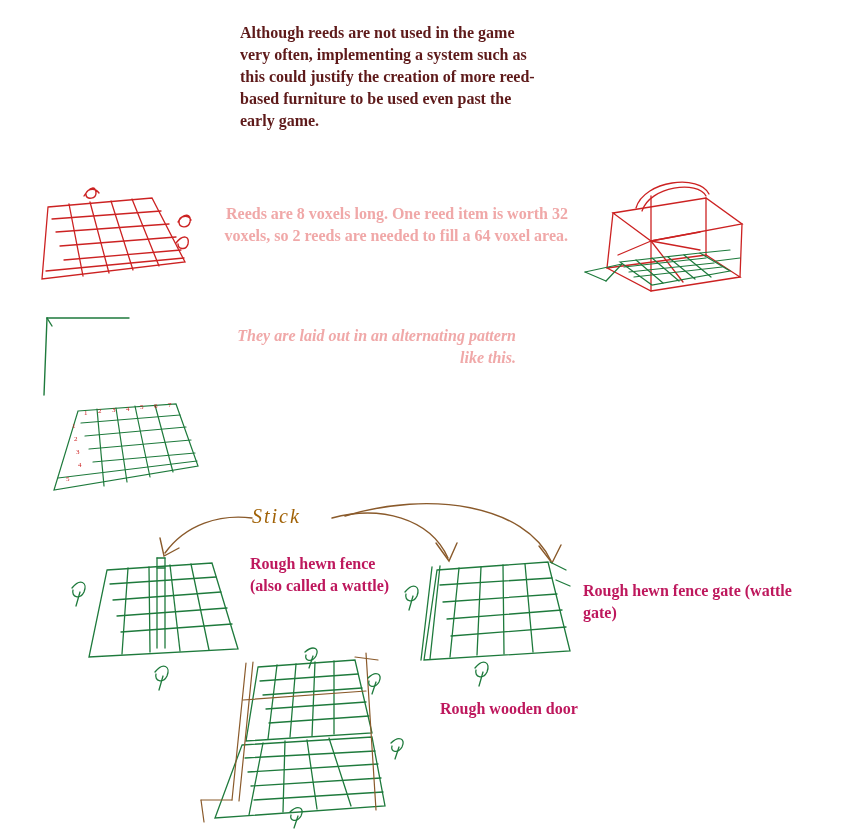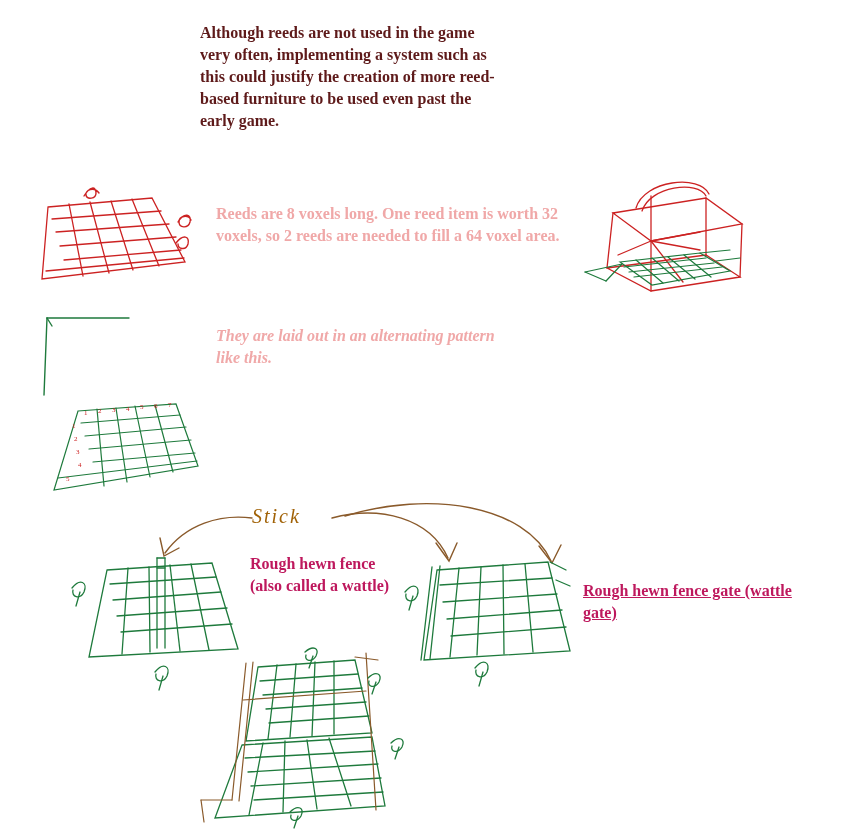--- a/index.html
+++ b/index.html
@@ -28,23 +28,25 @@
     pointer-events: none;
   }
   .note {
     position: absolute;
     font-family: "Liberation Serif", serif;
     font-weight: bold;
     line-height: 1.38;
   }
   .note-dark {
     color: #6b2020;
+    margin-left: 40px;
   }
   .note-pink {
     color: #f0a8a8;
+    text-align: right;
   }
   .note-brown {
     color: #be185d;
   }
   #intro-note {
     left: 200px;
     top: 22px;
     width: 300px;
     font-size: 16px;
     color: #5e1a1a;
@@ -88,21 +90,20 @@
     left: 250px;
     top: 553px;
     width: 160px;
     font-size: 16px;
   }
   #gate-label {
     left: 583px;
     top: 580px;
     width: 210px;
     font-size: 16px;
-    text-decoration: underline;
   }
   #door-label {
     left: 440px;
     top: 698px;
     width: 180px;
     font-size: 16px;
   }
 </style>
 </head>
 <body>
@@ -299,14 +300,15 @@
 
   </svg>
 
   <div class="note note-dark" id="intro-note">Although reeds are not used in the game very often, implementing a system such as this could justify the creation of more reed-based furniture to be used even past the early game.</div>
   <div class="note note-pink" id="reed-length-note">Reeds are 8 voxels long. One reed item is worth 32 voxels, so 2 reeds are needed to fill a 64 voxel area.</div>
   <div class="note note-pink" id="alternating-note">They are laid out in an alternating pattern like this.</div>
 
   <div class="note" id="stick-label">Stick</div>
   <div class="note note-brown" id="wattle-label">Rough hewn fence (also called a wattle)</div>
   <div class="note note-brown" id="gate-label">Rough hewn fence gate (wattle gate)</div>
+  <div class="note note-brown" id="door-label">Rough wooden door</div>
 
 </div>
 
 </body></html>

